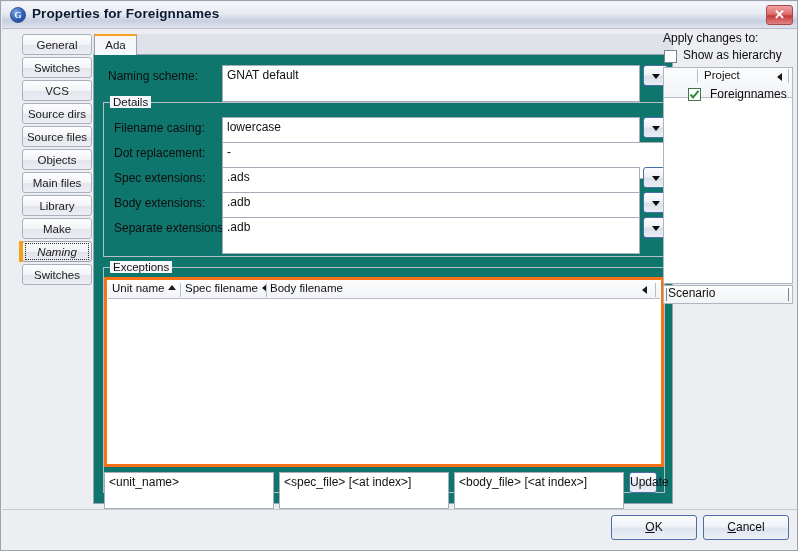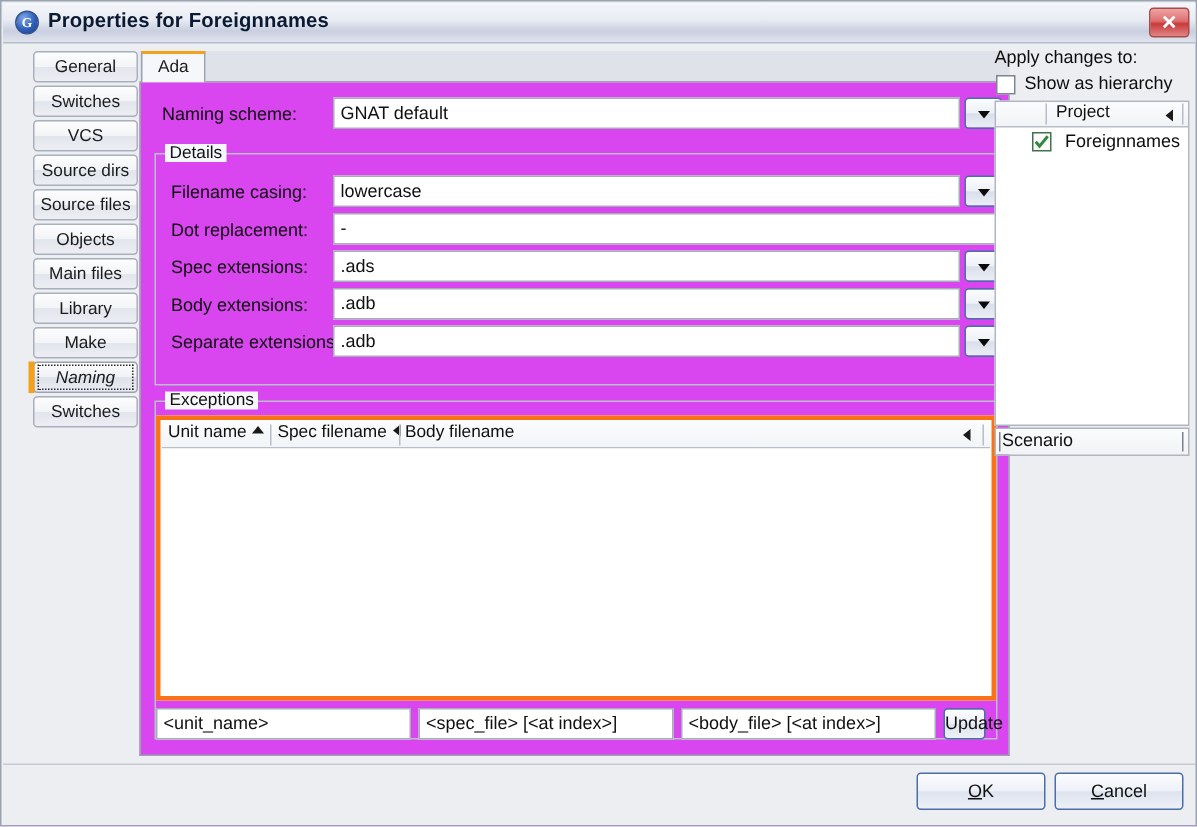--- a/index.html
+++ b/index.html
@@ -140,21 +140,21 @@
     font-size: 11.5px;
     line-height: 18px;
     text-align: center;
     color: #1b1b1b;
     cursor: pointer;
   }
   #panel {
     position: absolute;
     left: 0; top: 21px;
     width: 580px; height: 449px;
-    background: #d946ef;
+    background: #0f766e;
     border: 1px solid #9aa2b0;
     border-top: none;
     box-sizing: border-box;
   }
 
   .field-label {
     position: absolute;
     font-size: 12px;
     color: #0d0d0d;
     white-space: nowrap;
@@ -162,21 +162,21 @@
   .text-input {
     position: absolute;
     background: #ffffff;
     border: 1px solid #a6adb9;
     box-sizing: border-box;
     font-family: "Liberation Sans", sans-serif;
     font-size: 12px;
     color: #101010;
     padding: 0 0 0 4px;
     line-height: 19px;
-    height: 21px;
+    height: 37px;
     white-space: nowrap;
     overflow: hidden;
     cursor: text;
   }
   .combo-btn {
     position: absolute;
     width: 25px; height: 21px;
     border: 1px solid #4a6ea9;
     border-radius: 3px;
     background: linear-gradient(to bottom, #fbfcfe 0%, #eef1f7 48%, #d9dfeb 52%, #eaeef5 100%);
@@ -301,21 +301,21 @@
   #proj-tree {
     position: absolute;
     left: 2px; top: 36px;
     width: 130px; height: 217px;
     background: #ffffff;
     border: 1px solid #b0b6c0;
     box-sizing: border-box;
   }
   #proj-head {
     position: absolute;
-    left: 0; top: 0; right: 0; height: 17px;
+    left: 0; top: 0; right: 0; height: 30px;
     background: linear-gradient(to bottom, #fbfcfd 0%, #f1f3f6 100%);
     border-bottom: 1px solid #b8bec8;
     box-sizing: border-box;
     text-decoration: underline;
   }
   #proj-head-label {
     position: absolute;
     left: 40px; top: 1px;
     font-size: 11.5px;
     color: #101010;

